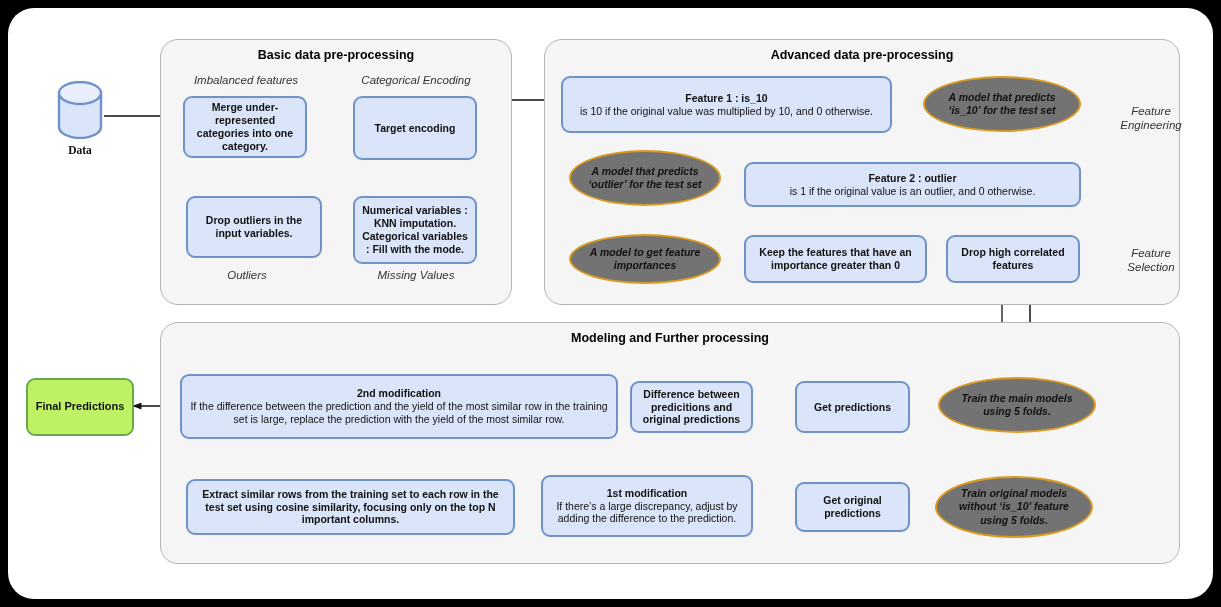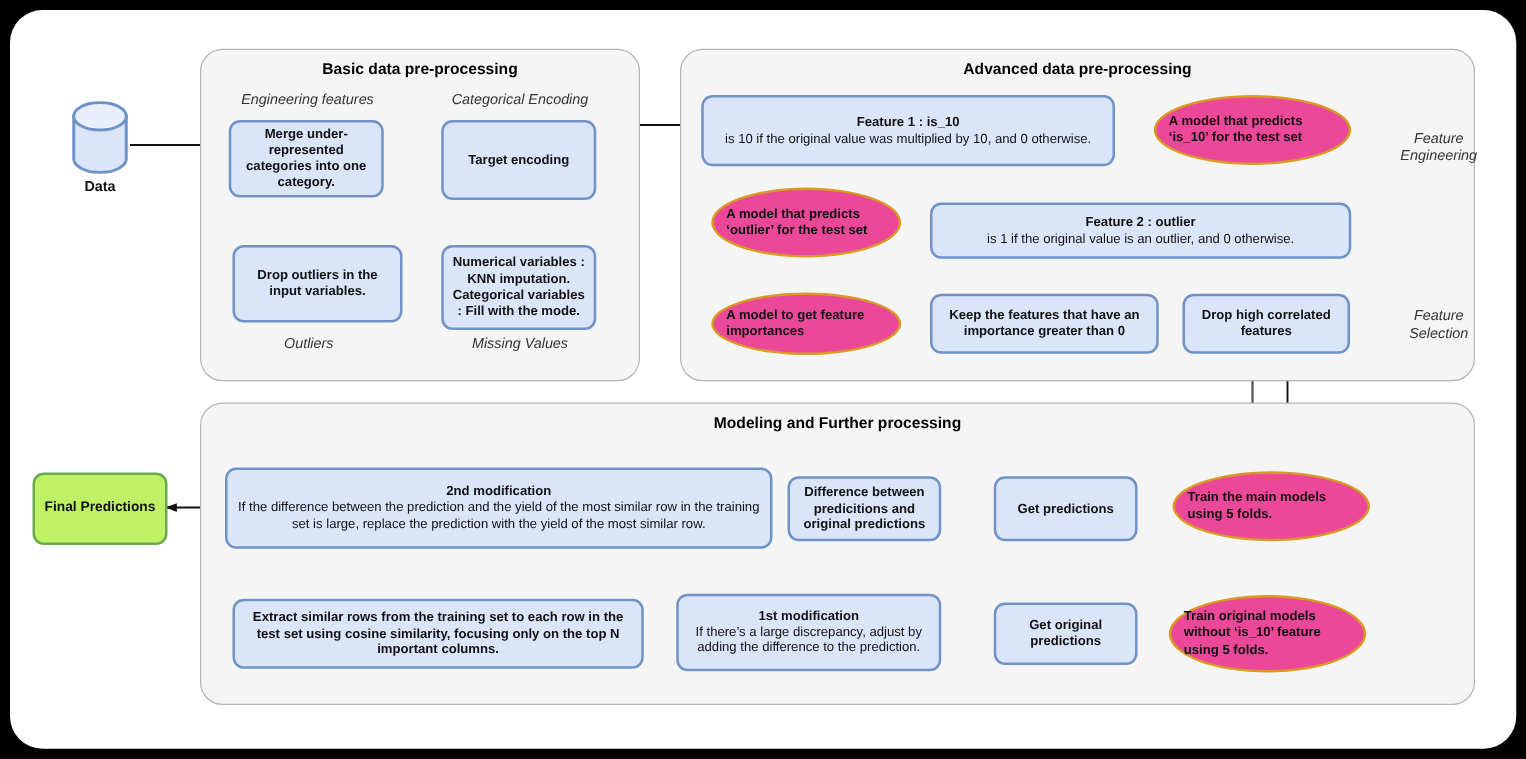--- a/index.html
+++ b/index.html
@@ -4,23 +4,23 @@
 <style>
   html,body{margin:0;padding:0;background:#000;}
   body{width:1221px;height:607px;overflow:hidden;font-family:"Liberation Sans",sans-serif;}
   #canvas{position:absolute;left:8px;top:8px;width:1205px;height:591px;background:#fff;border-radius:26px;}
   .grp{position:absolute;background:#f5f5f5;border:1px solid #b5b5b5;border-radius:18px;}
   .grp-title{position:absolute;top:8px;left:0;width:100%;text-align:center;font-size:12.5px;font-weight:700;color:#000000;}
   .nodebox{position:absolute;box-sizing:border-box;background:#dbe5f9;border:2px solid #6f93c7;border-radius:9px;
            display:flex;align-items:center;justify-content:center;text-align:center;color:#111;
            font-size:10.5px;line-height:1.22;padding:3px 5px;}
   .nodebox.green{background:#bef264;border-color:#6aa84f;}
-  .ell{position:absolute;box-sizing:border-box;background:#ec4899;border:2.5px solid #d99b20;border-radius:50%;
-       display:flex;align-items:center;justify-content:center;text-align:left;color:#111;
-       font-size:10.5px;font-weight:700;line-height:1.24;padding:4px 10px;}
+  .ell{position:absolute;box-sizing:border-box;background:#737373;border:2.5px solid #d99b20;border-radius:50%;
+       display:flex;align-items:center;justify-content:center;text-align:center;color:#111;
+       font-size:10.5px;font-weight:700;line-height:1.24;padding:4px 10px;font-style:italic;}
   .t-b{font-weight:700;}
   .t-n{font-weight:400;}
   .cap{position:absolute;font-size:11.5px;font-style:italic;color:#333;text-align:center;}
   .brlab{position:absolute;font-size:11.5px;font-style:italic;color:#333;text-align:center;line-height:1.25;}
   svg.edges{position:absolute;left:0;top:0;width:1205px;height:591px;overflow:visible;pointer-events:none;}
   .cyl{position:absolute;}
   .cyl-lab{position:absolute;font-size:11.5px;font-weight:700;color:#111;text-align:center;width:100%;}
 </style>
 </head>
 <body>
@@ -92,28 +92,28 @@
       <path d="M 1091,218 q 6,0 6,6 L 1097,245 q 0,6 6,6 q -6,0 -6,6 L 1097,272 q 0,6 -6,6"></path>
     </g>
   </svg>
 
   <div class="cyl" style="left:48px;top:73px;width:48px;height:58px;">
     <svg width="48" height="58" viewBox="0 0 48 58">
       <path d="M3,12 L3,46 a21,11 0 0 0 42,0 L45,12 Z" fill="#dbe5f9" stroke="#6f93c7" stroke-width="2.4"></path>
       <ellipse cx="24" cy="12" rx="21" ry="11" fill="#e8eefb" stroke="#6f93c7" stroke-width="2.4"></ellipse>
     </svg>
   </div>
-  <div class="cyl-lab" style="left:24px;top:136px;width:96px;">Data</div>
+  <div class="cyl-lab" style="left:24px;top:136px;width:96px;font-family:Liberation Serif, serif;">Data</div>
 
   <div class="nodebox green" style="left:18px;top:370px;width:108px;height:58px;font-weight:700;font-size:11px;">Final Predictions</div>
 
   <div class="grp" style="left:152px;top:31px;width:350px;height:264px;">
     <div class="grp-title">Basic data pre-processing</div>
   </div>
-  <div class="cap" style="left:168px;top:66px;width:140px;">Engineering features</div>
+  <div class="cap" style="left:168px;top:66px;width:140px;">Imbalanced features</div>
   <div class="cap" style="left:338px;top:66px;width:140px;">Categorical Encoding</div>
   <div class="cap" style="left:180px;top:261px;width:118px;">Outliers</div>
   <div class="cap" style="left:348px;top:261px;width:120px;">Missing Values</div>
 
   <div class="nodebox t-b" style="left:175px;top:88px;width:124px;height:62px;">Merge under-represented categories into one category.</div>
   <div class="nodebox t-b" style="left:345px;top:88px;width:124px;height:64px;">Target encoding</div>
   <div class="nodebox t-b" style="left:178px;top:188px;width:136px;height:62px;">Drop outliers in the input variables.</div>
   <div class="nodebox t-b" style="left:345px;top:188px;width:124px;height:68px;">
     <span>Numerical variables : KNN imputation. Categorical variables : Fill with the mode.</span>
   </div>

